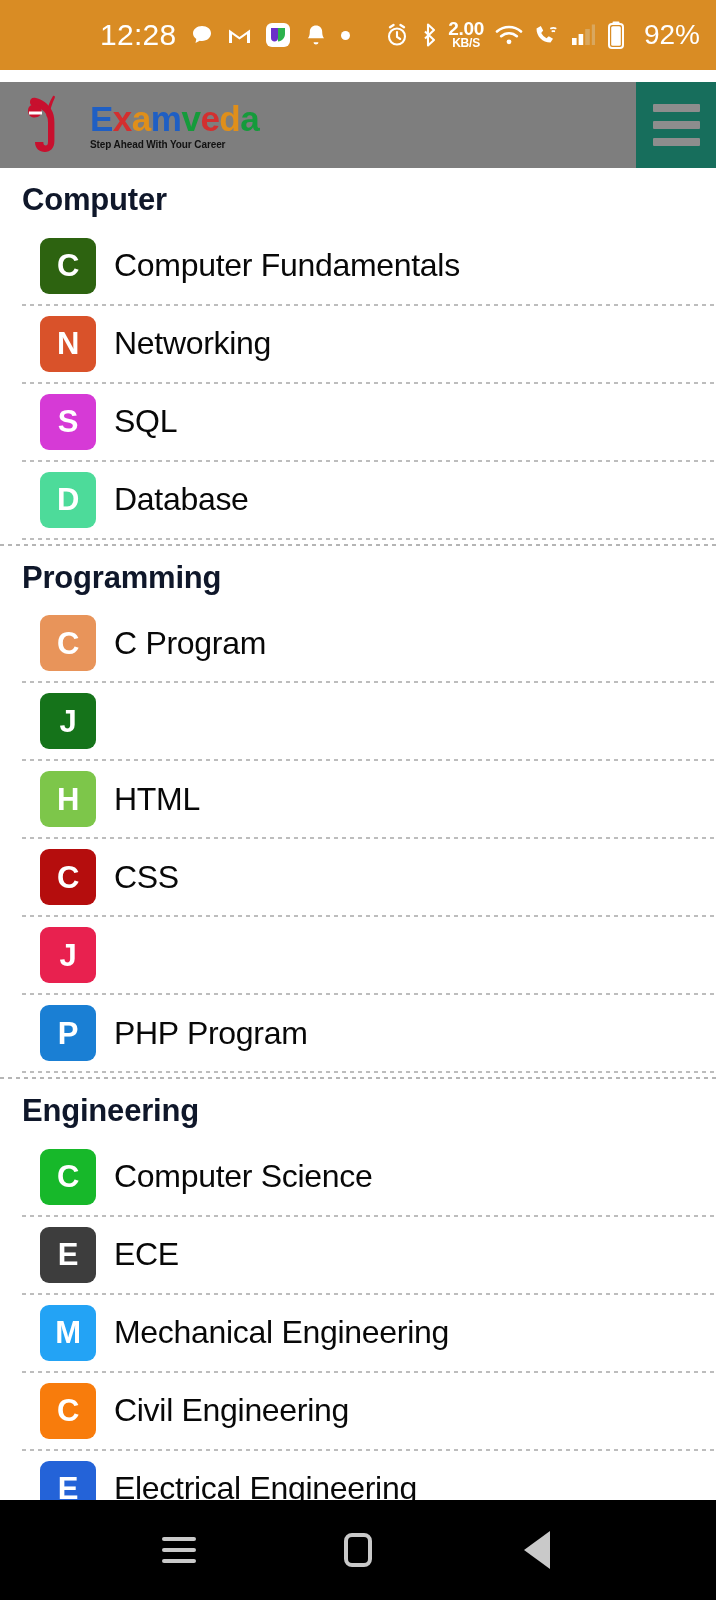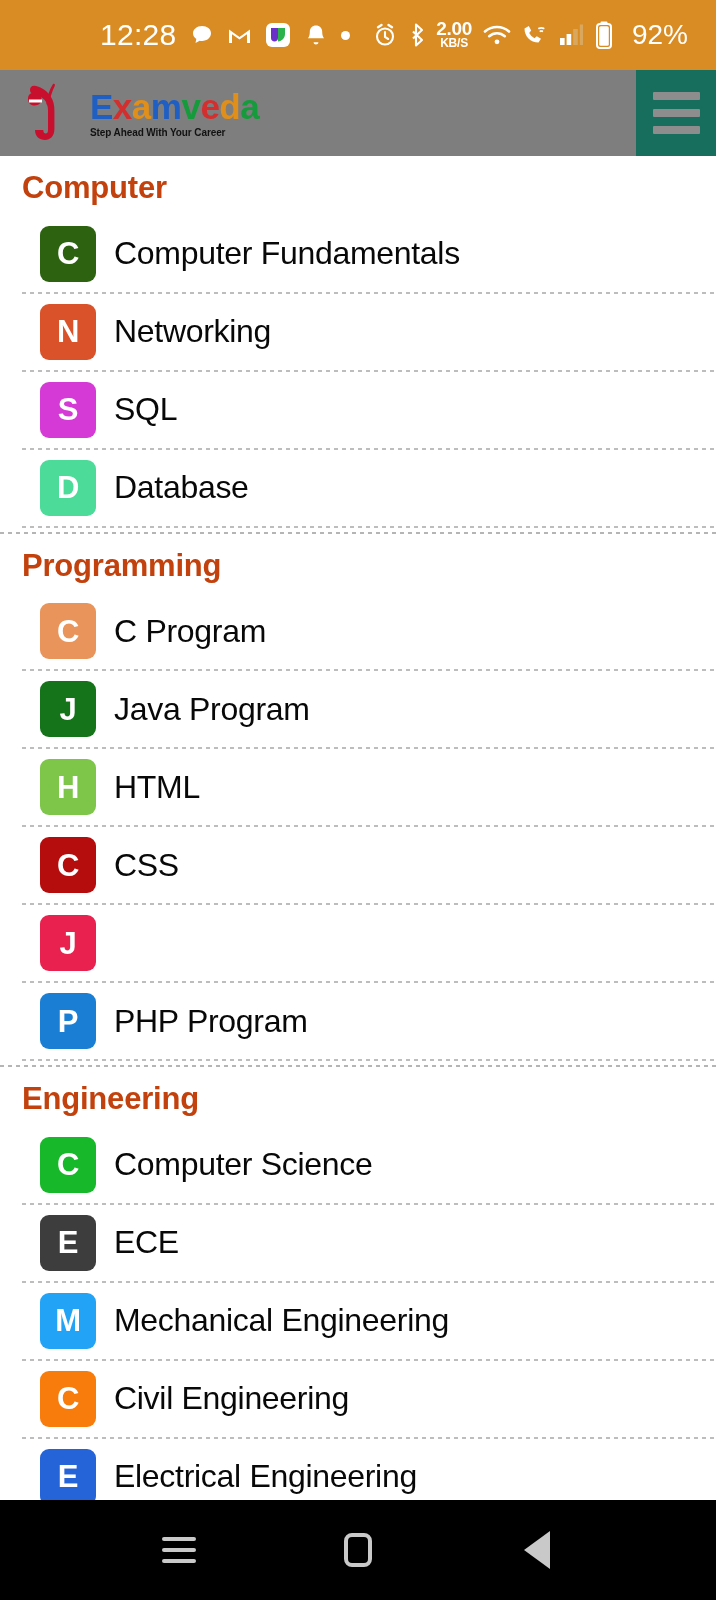--- a/index.html
+++ b/index.html
@@ -14,21 +14,21 @@
     width:716px; height:1600px;
     display:flex; flex-direction:column;
     background:#ffffff;
   }
 
   
   #statusbar {
     height:70px; flex:0 0 70px;
     background:#d98c24;
     display:flex; align-items:center;
-    padding:0 28px 0 100px;
+    padding:0 16px 0 100px;
     color:#ffffff;
   }
   .sb-left { display:flex; align-items:center; gap:13px; }
   .sb-right { display:flex; align-items:center; gap:11px; margin-left:auto; }
   .sb-time {
     font-size:30px; font-weight:400; letter-spacing:0.3px;
     color:#ffffff; line-height:1;
   }
   .sb-ico { display:flex; align-items:center; justify-content:center; }
   .sb-ico svg { display:block; }
@@ -40,20 +40,21 @@
   .sb-speed .v { font-size:19px; font-weight:700; letter-spacing:-0.3px; }
   .sb-speed .u { font-size:12px; font-weight:700; letter-spacing:-0.2px; }
   .sb-batt-txt { font-size:28px; font-weight:400; color:#ffffff; margin-left:8px; }
 
   
   #appbar {
     height:86px; flex:0 0 86px;
     background:#7e7e7e;
     display:flex; align-items:stretch;
     position:relative;
+    margin-top:12px;
   }
   #logo-wrap {
     display:flex; align-items:center;
     padding-left:26px; gap:6px;
   }
   #logo-mark { width:58px; height:62px; flex:0 0 58px; }
   #logo-text { display:flex; flex-direction:column; justify-content:center; }
   #wordmark {
     font-size:35px; font-weight:700; line-height:1;
     letter-spacing:-0.5px; white-space:nowrap;
@@ -75,21 +76,21 @@
     display:block; width:47px; height:8px;
     background:#8d8d8d; border-radius:1px;
   }
 
   
   #list {
     flex:1 1 auto; background:#ffffff;
     overflow:hidden; position:relative;
   }
   .section-hdr {
-    font-size:31px; font-weight:700; color:#c2410c;
+    font-size:31px; font-weight:700; color:#0f172a;
     padding:14px 0 10px 22px; line-height:1.15;
     letter-spacing:-0.2px;
   }
   .row {
     display:flex; align-items:center;
     padding-left:40px; height:76px;
     background:#ffffff; cursor:pointer;
   }
   .row-ico {
     width:56px; height:56px; flex:0 0 56px;
@@ -277,21 +278,20 @@
       <div class="sep-gap"></div>
       <div class="sep-section"></div>
       <div class="section-hdr">Programming</div>
       <div class="row">
         <div class="row-ico" style="background: rgb(232, 148, 90);">C</div>
         <div class="row-label">C Program</div>
       </div>
       <div class="sep-item"></div>
       <div class="row">
         <div class="row-ico" style="background: rgb(21, 115, 26);">J</div>
-        <div class="row-label">Java Program</div>
       </div>
       <div class="sep-item"></div>
       <div class="row">
         <div class="row-ico" style="background: rgb(125, 198, 74);">H</div>
         <div class="row-label">HTML</div>
       </div>
       <div class="sep-item"></div>
       <div class="row">
         <div class="row-ico" style="background: rgb(181, 13, 13);">C</div>
         <div class="row-label">CSS</div>

